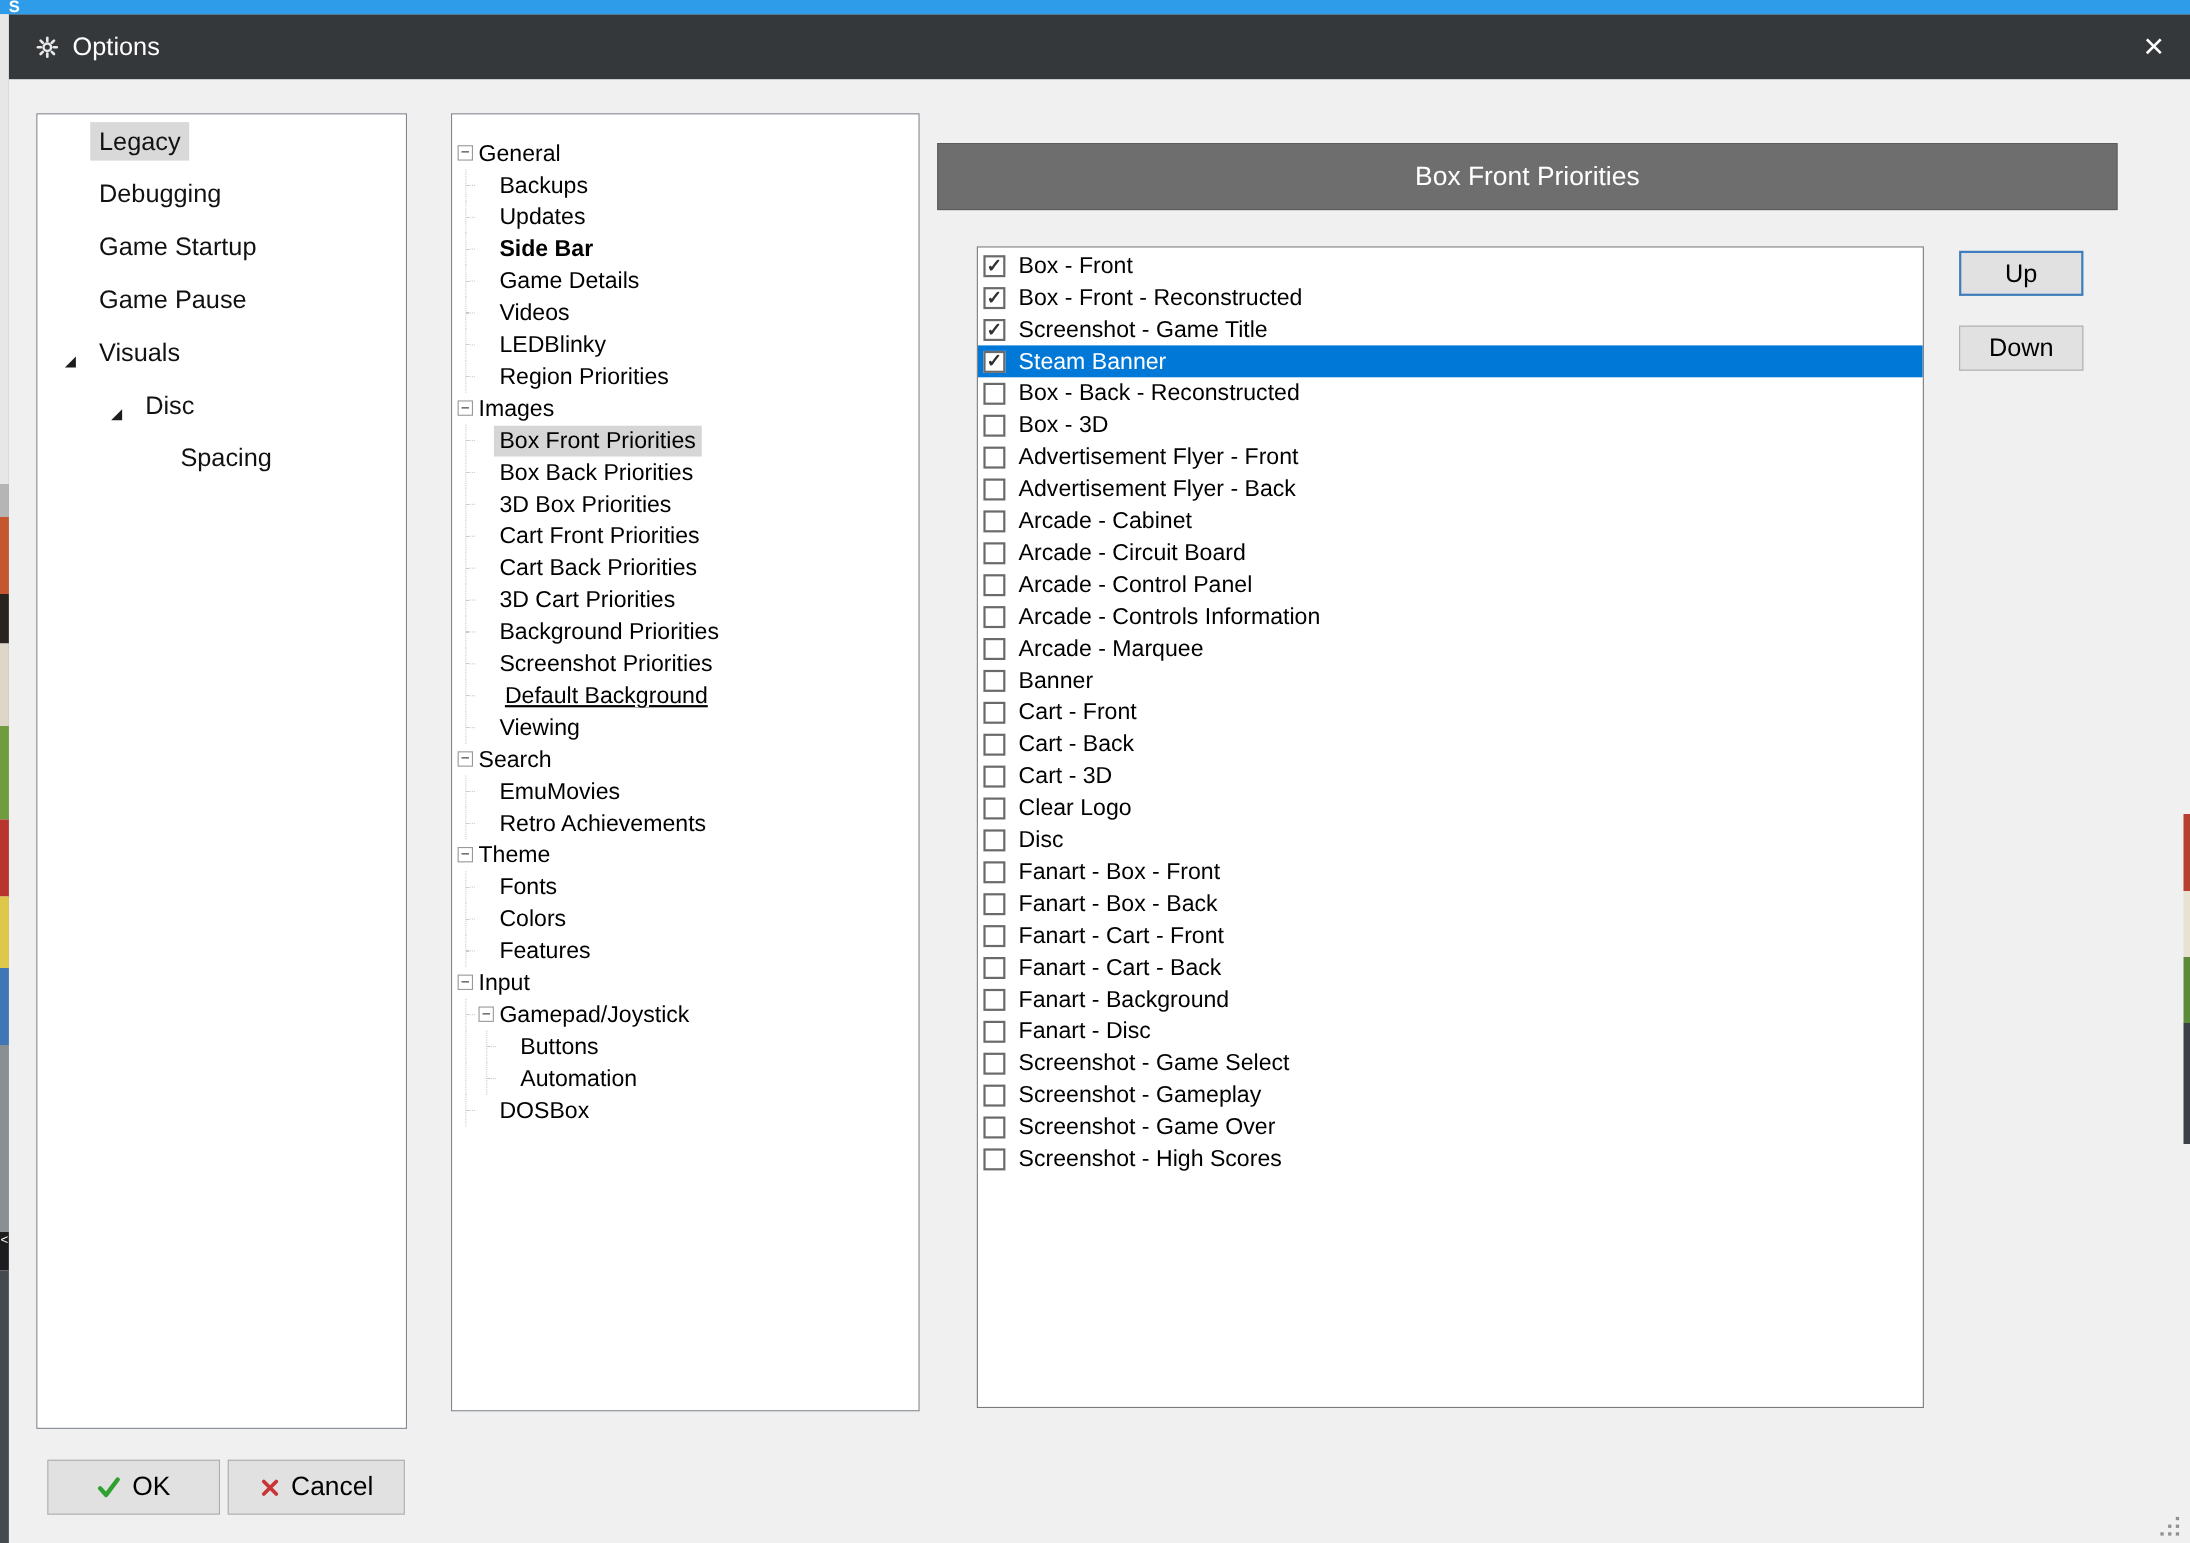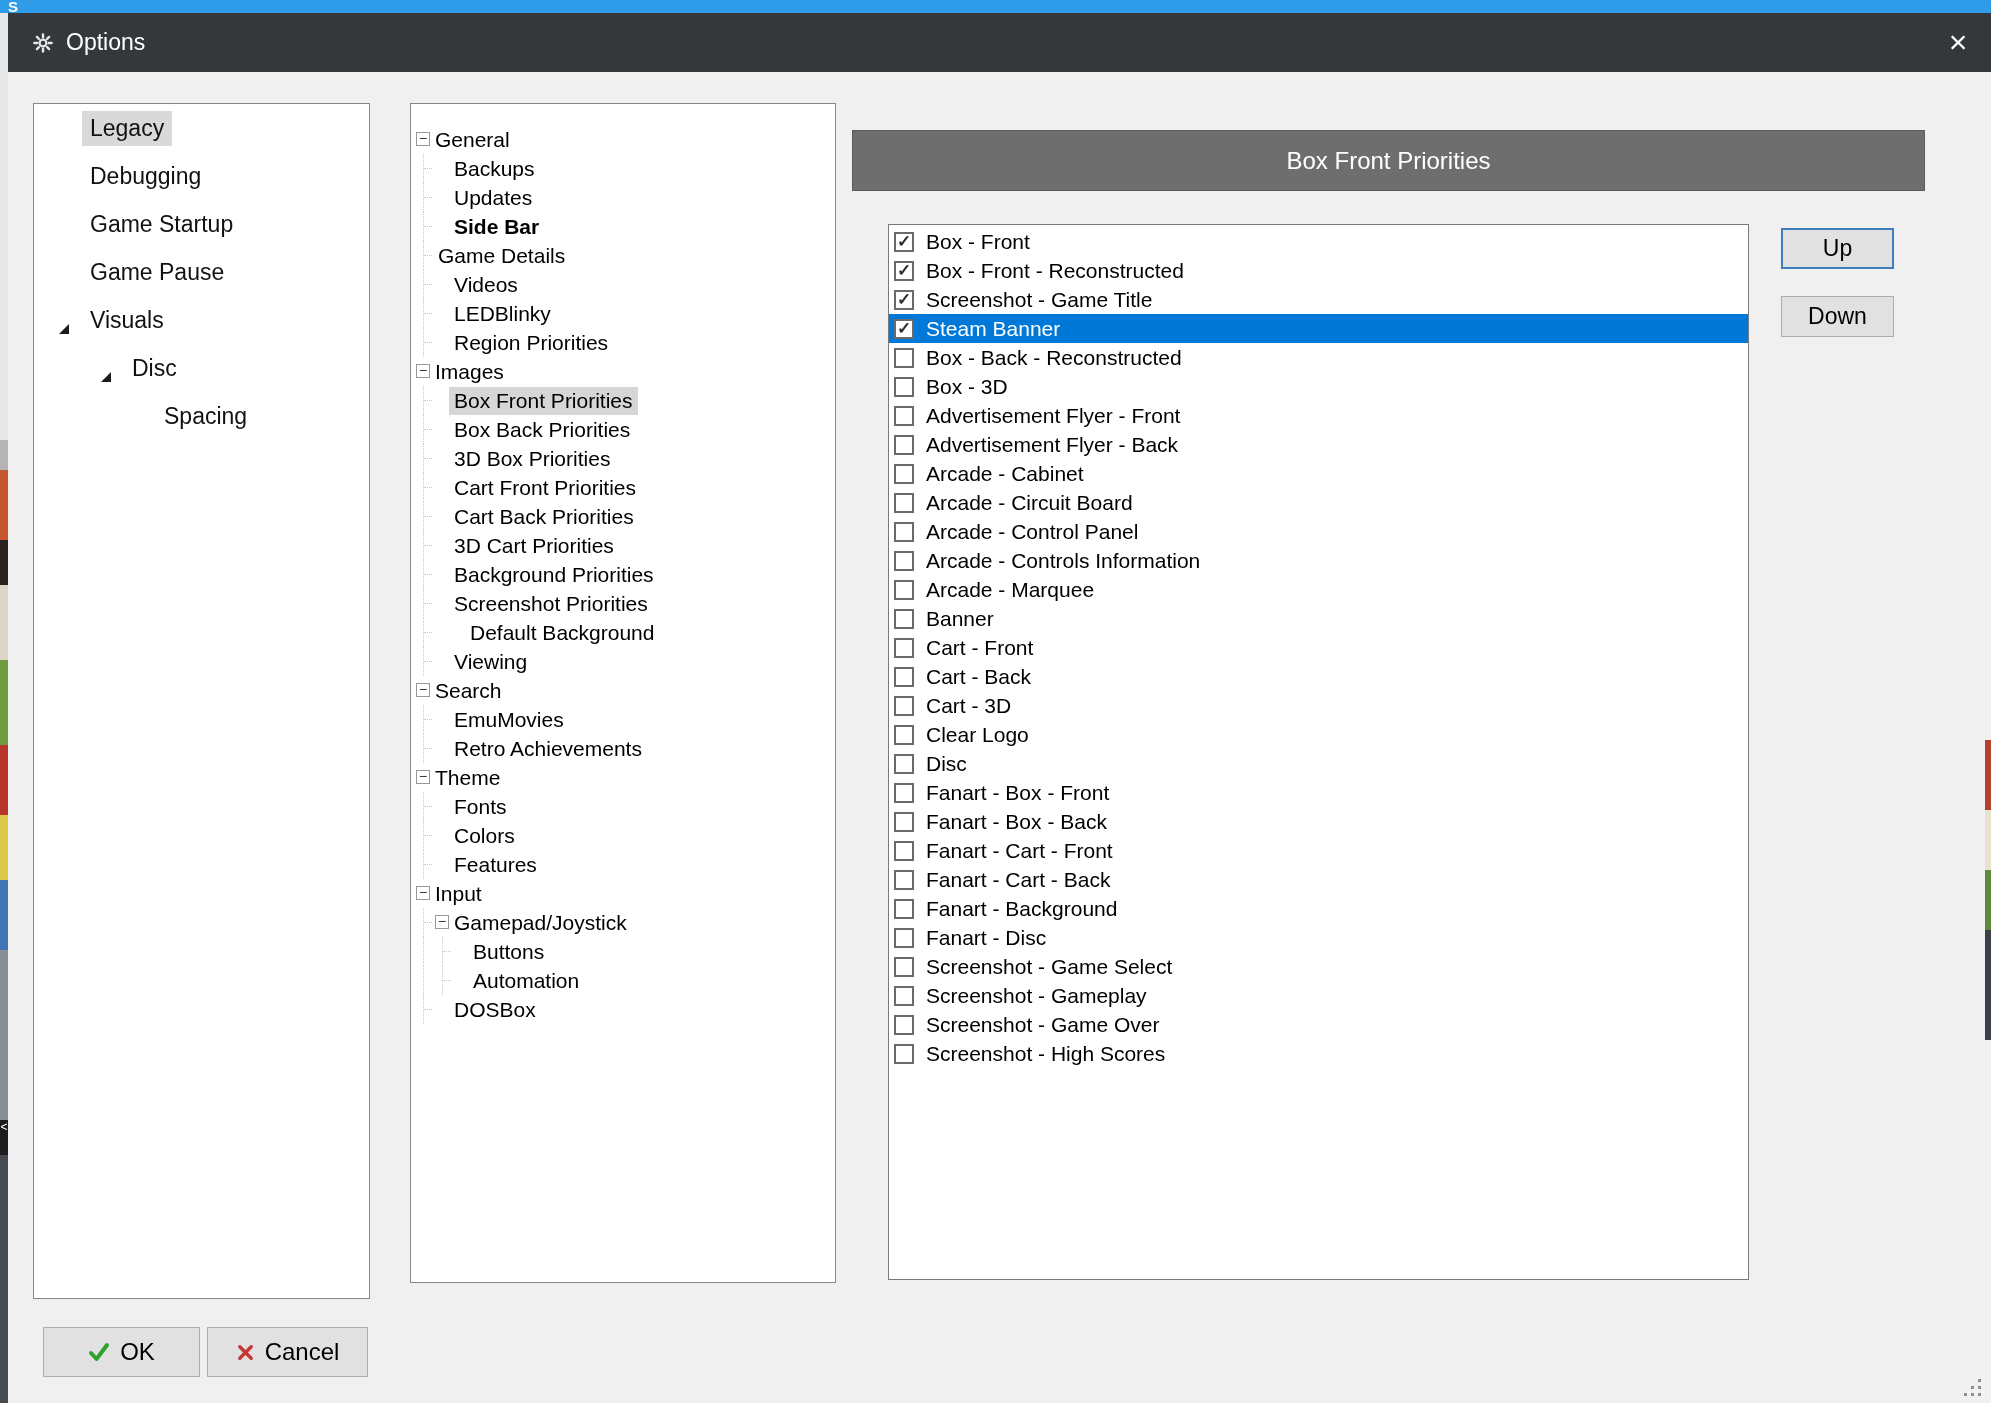--- a/index.html
+++ b/index.html
@@ -183,21 +183,21 @@
         <span class="tree-label" style="margin-left: 38px;">Updates</span>
       </div>
       <div class="tree-row">
         <span class="vline" style="left: 12px;"></span>
         <span class="hstub" style="left: 13px; width: 8px;"></span>
         <span class="tree-label" style="margin-left: 38px; font-weight: bold;">Side Bar</span>
       </div>
       <div class="tree-row">
         <span class="vline" style="left: 12px;"></span>
         <span class="hstub" style="left: 13px; width: 8px;"></span>
-        <span class="tree-label" style="margin-left: 22px;">Game Details</span>
+        <span class="tree-label" style="margin-left: 38px;">Game Details</span>
       </div>
       <div class="tree-row">
         <span class="vline" style="left: 12px;"></span>
         <span class="hstub" style="left: 13px; width: 8px;"></span>
         <span class="tree-label" style="margin-left: 38px;">Videos</span>
       </div>
       <div class="tree-row">
         <span class="vline" style="left: 12px;"></span>
         <span class="hstub" style="left: 13px; width: 8px;"></span>
         <span class="tree-label" style="margin-left: 38px;">LEDBlinky</span>
@@ -247,21 +247,21 @@
         <span class="tree-label" style="margin-left: 38px;">Background Priorities</span>
       </div>
       <div class="tree-row">
         <span class="vline" style="left: 12px;"></span>
         <span class="hstub" style="left: 13px; width: 8px;"></span>
         <span class="tree-label" style="margin-left: 38px;">Screenshot Priorities</span>
       </div>
       <div class="tree-row">
         <span class="vline" style="left: 12px;"></span>
         <span class="hstub" style="left: 13px; width: 8px;"></span>
-        <span class="tree-label" style="margin-left: 54px;">Default Background</span>
+        <span class="tree-label" style="margin-left: 43px; text-decoration: underline;">Default Background</span>
       </div>
       <div class="tree-row">
         <span class="vline" style="left: 12px;"></span>
         <span class="hstub" style="left: 13px; width: 8px;"></span>
         <span class="tree-label" style="margin-left: 38px;">Viewing</span>
       </div>
       <div class="tree-row">
         <span class="exp" style="left: 5px;">−</span>
         <span class="tree-label" style="margin-left: 19px;">Search</span>
       </div>

